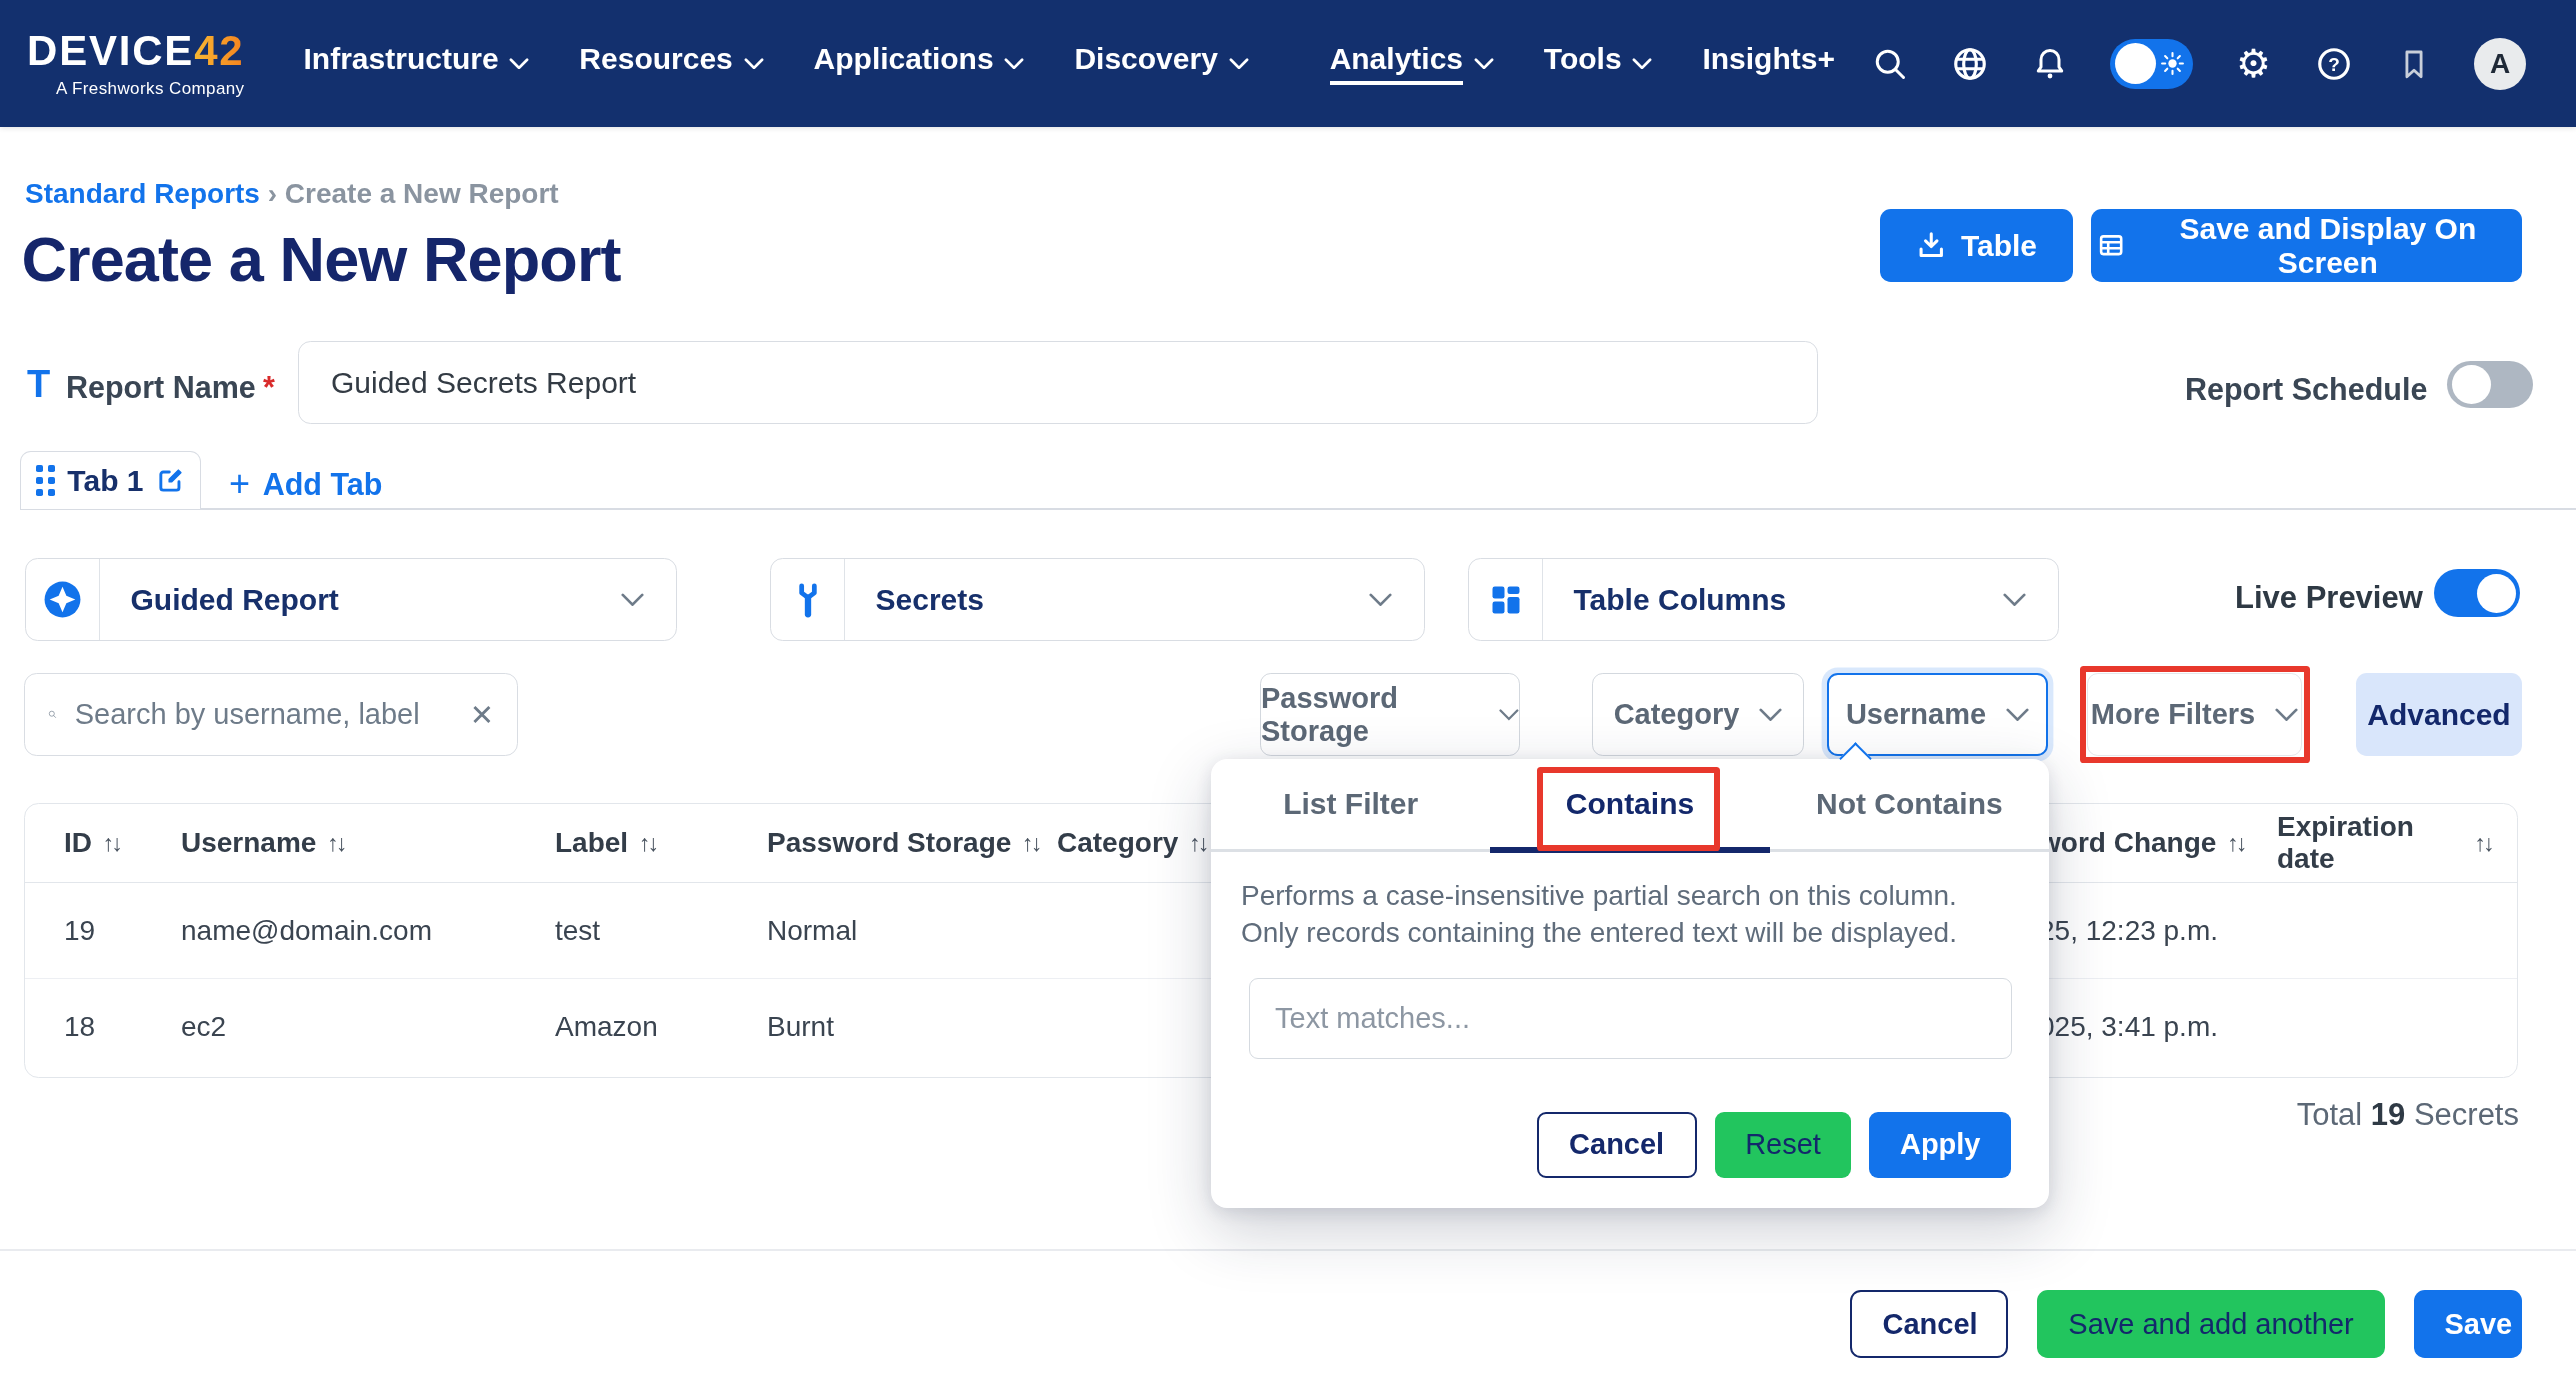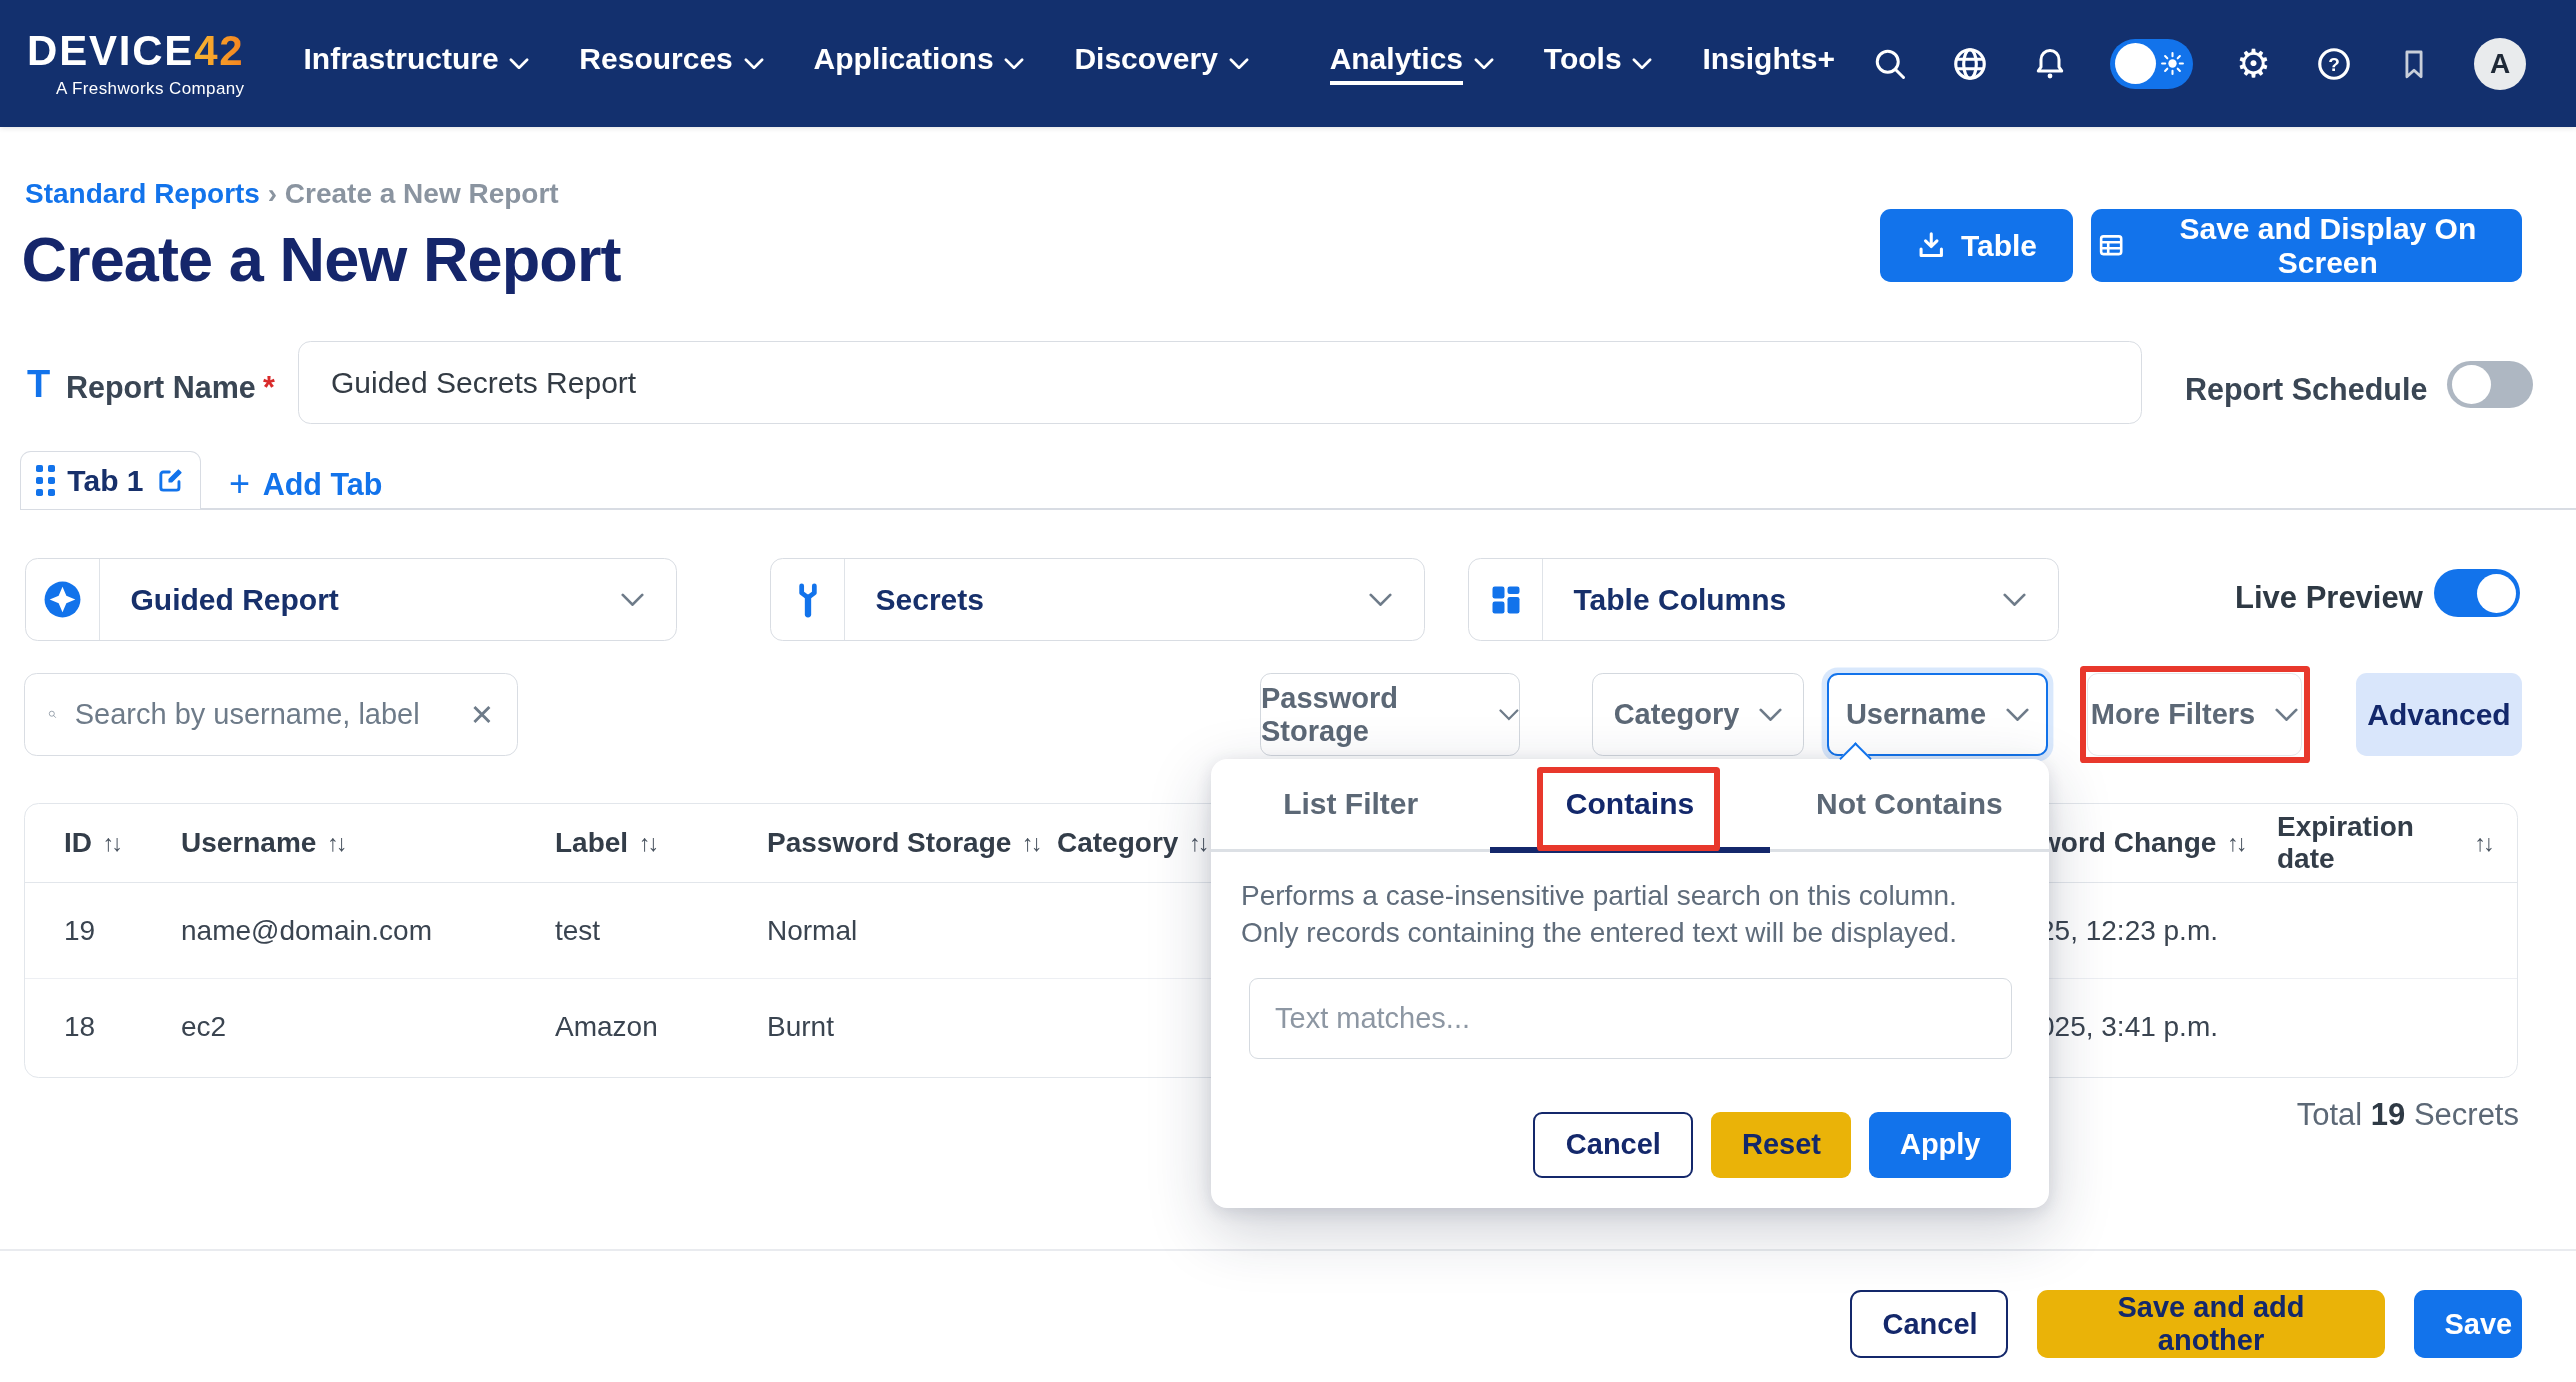--- a/index.html
+++ b/index.html
@@ -35,21 +35,21 @@
   #page-title{position:absolute;left:21.5px;top:223px;font-size:63px;font-weight:800;color:#15266B;letter-spacing:-0.9px;}
   .blue-btn{position:absolute;height:73px;background:#1273EB;border-radius:10.8px;color:#fff;font-size:30px;
             font-weight:700;display:flex;align-items:center;justify-content:center;gap:14.4px;cursor:pointer;border:none;}
   #export-btn{left:1880px;top:209px;width:193px;}
   #save-display-btn{left:2091px;top:209px;width:431px;}
 
   
   #t-icon{position:absolute;left:27px;top:363px;font-size:38px;font-weight:700;color:#1273EB;}
   #report-name-label{position:absolute;left:66px;top:370px;font-size:30.5px;font-weight:600;color:#3A4654;}
   #report-name-label .req{color:#D92B2B;margin-left:7.2px;}
-  #report-name-input{position:absolute;left:298px;top:341px;width:1844px;height:83px;border:1.8px solid #D9DDE3;
+  #report-name-input{position:absolute;left:298px;top:341px;width:1520px;height:83px;border:1.8px solid #D9DDE3;
             border-radius:12.6px;font-size:30px;color:#333B44;padding:0 32px;outline:none;}
   #schedule-label{position:absolute;left:2185px;top:372px;font-size:30.5px;font-weight:600;color:#3A4654;}
   .toggle{position:absolute;border-radius:25px;cursor:pointer;}
   .toggle .knob{position:absolute;border-radius:50%;background:#fff;}
   #schedule-toggle{left:2447px;top:361px;width:86px;height:47px;background:#AEB7C2;}
   #schedule-toggle .knob{left:4.5px;top:3.6px;width:39px;height:39px;}
 
   
   #tabline{position:absolute;left:20px;top:508px;right:0;height:1.8px;background:#D8DCE3;}
   #tab1{position:absolute;left:20px;top:451px;width:181px;height:58px;background:#fff;border:1.8px solid #D8DCE3;
@@ -116,22 +116,22 @@
         color:#5C6876;cursor:pointer;position:relative;}
   .pop-tab.active{color:#13286B;font-weight:800;}
   .pop-tab.active::after{content:"";position:absolute;left:0;right:0;bottom:-3.6px;height:5.4px;background:#14286B;}
   #pop-desc{margin:25px 30px 0;font-size:28px;line-height:37px;color:#5F6C7B;}
   #pop-input{display:block;margin:27px 38px 0;width:763px;height:81px;border:1.8px solid #D5DAE0;border-radius:9px;
         font-size:29px;color:#3A4450;padding:0 25px;outline:none;}
   #pop-input::placeholder{color:#8D97A3;opacity:1;}
   #pop-actions{position:absolute;right:38px;bottom:30.5px;display:flex;gap:18px;align-items:center;}
   .btn-outline{height:66px;background:#fff;border:2.7px solid #14286B;border-radius:9px;color:#14286B;
         font-size:29px;font-weight:700;padding:0 30.5px;cursor:pointer;}
-  .btn-soft{height:66px;background:#eab308;border:none;border-radius:9px;color:#13286B;
-        font-size:29px;font-weight:700;padding:0 30.5px;cursor:pointer;}
+  .btn-soft{height:66px;background:#22c55e;border:none;border-radius:9px;color:#13286B;
+        font-size:29px;font-weight:400;padding:0 30.5px;cursor:pointer;}
   .btn-primary{height:66px;background:#1273EB;border:none;border-radius:9px;color:#fff;
         font-size:29px;font-weight:700;padding:0 30.5px;cursor:pointer;}
 
   
   #footer-divider{position:absolute;left:0;top:1249px;width:2576px;height:1.8px;background:#E9EBEF;}
   #footer-cancel{position:absolute;left:1850px;top:1290px;width:158px;height:68px;border-radius:10.8px;}
   #footer-save-add{position:absolute;left:2037px;top:1290px;width:348px;height:68px;border-radius:10.8px;}
   #footer-save{position:absolute;left:2414px;top:1290px;width:108px;height:68px;border-radius:10.8px;}
 </style>
 </head>

